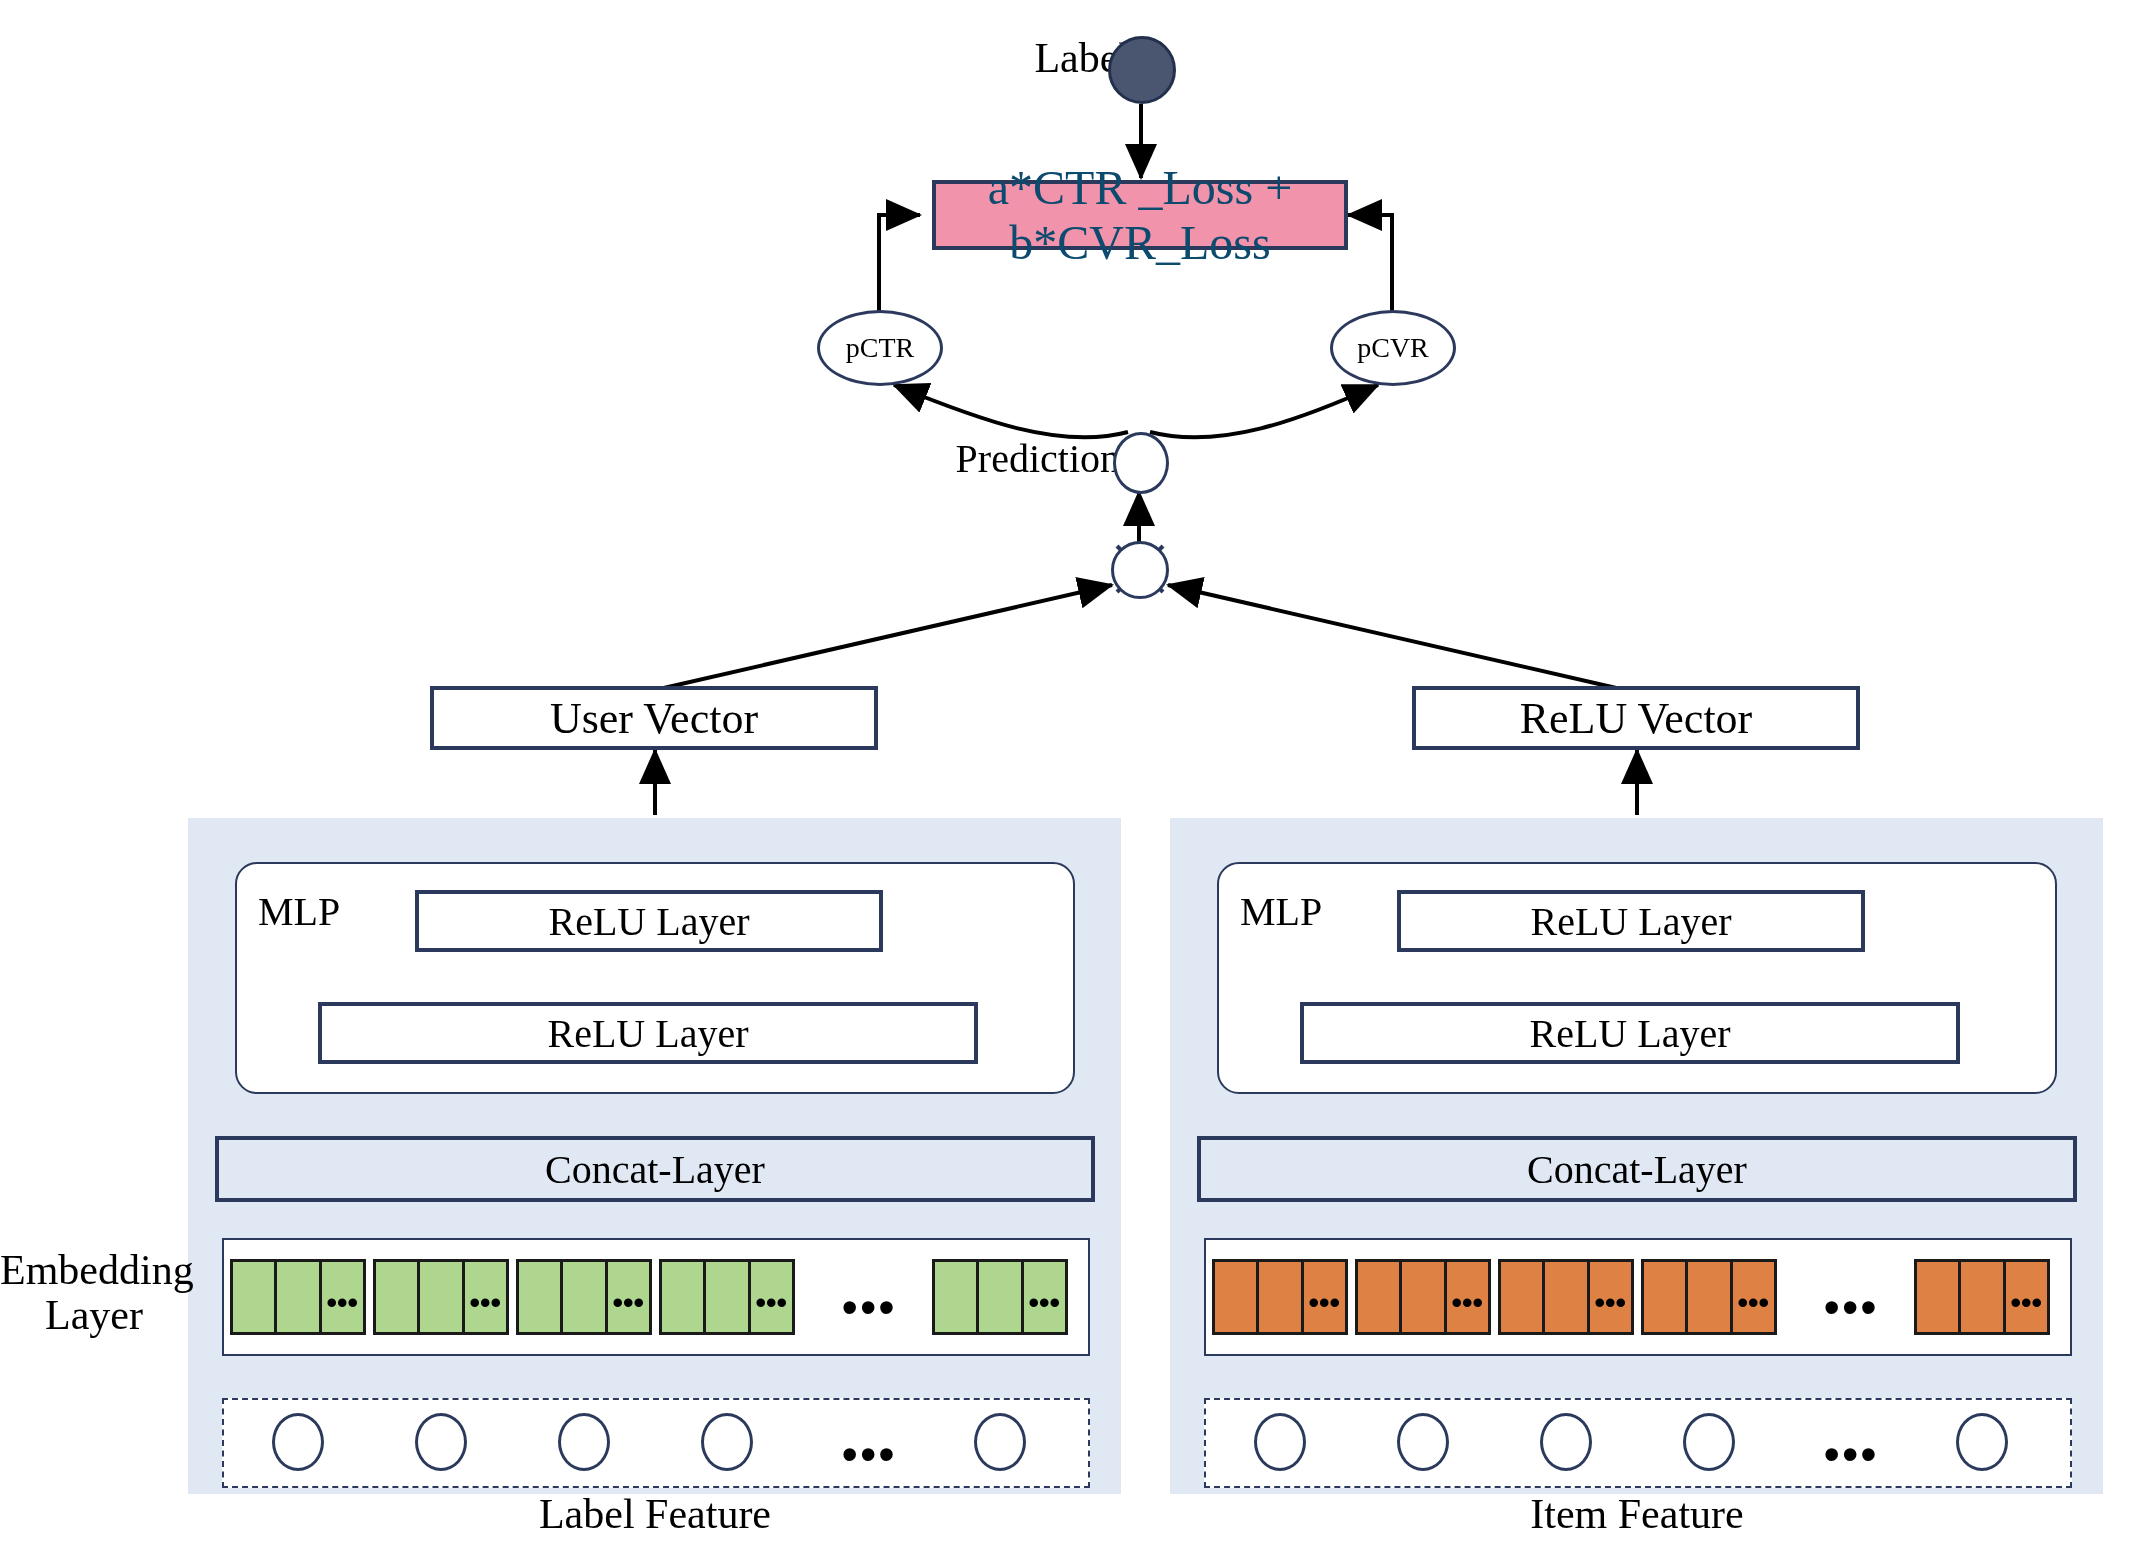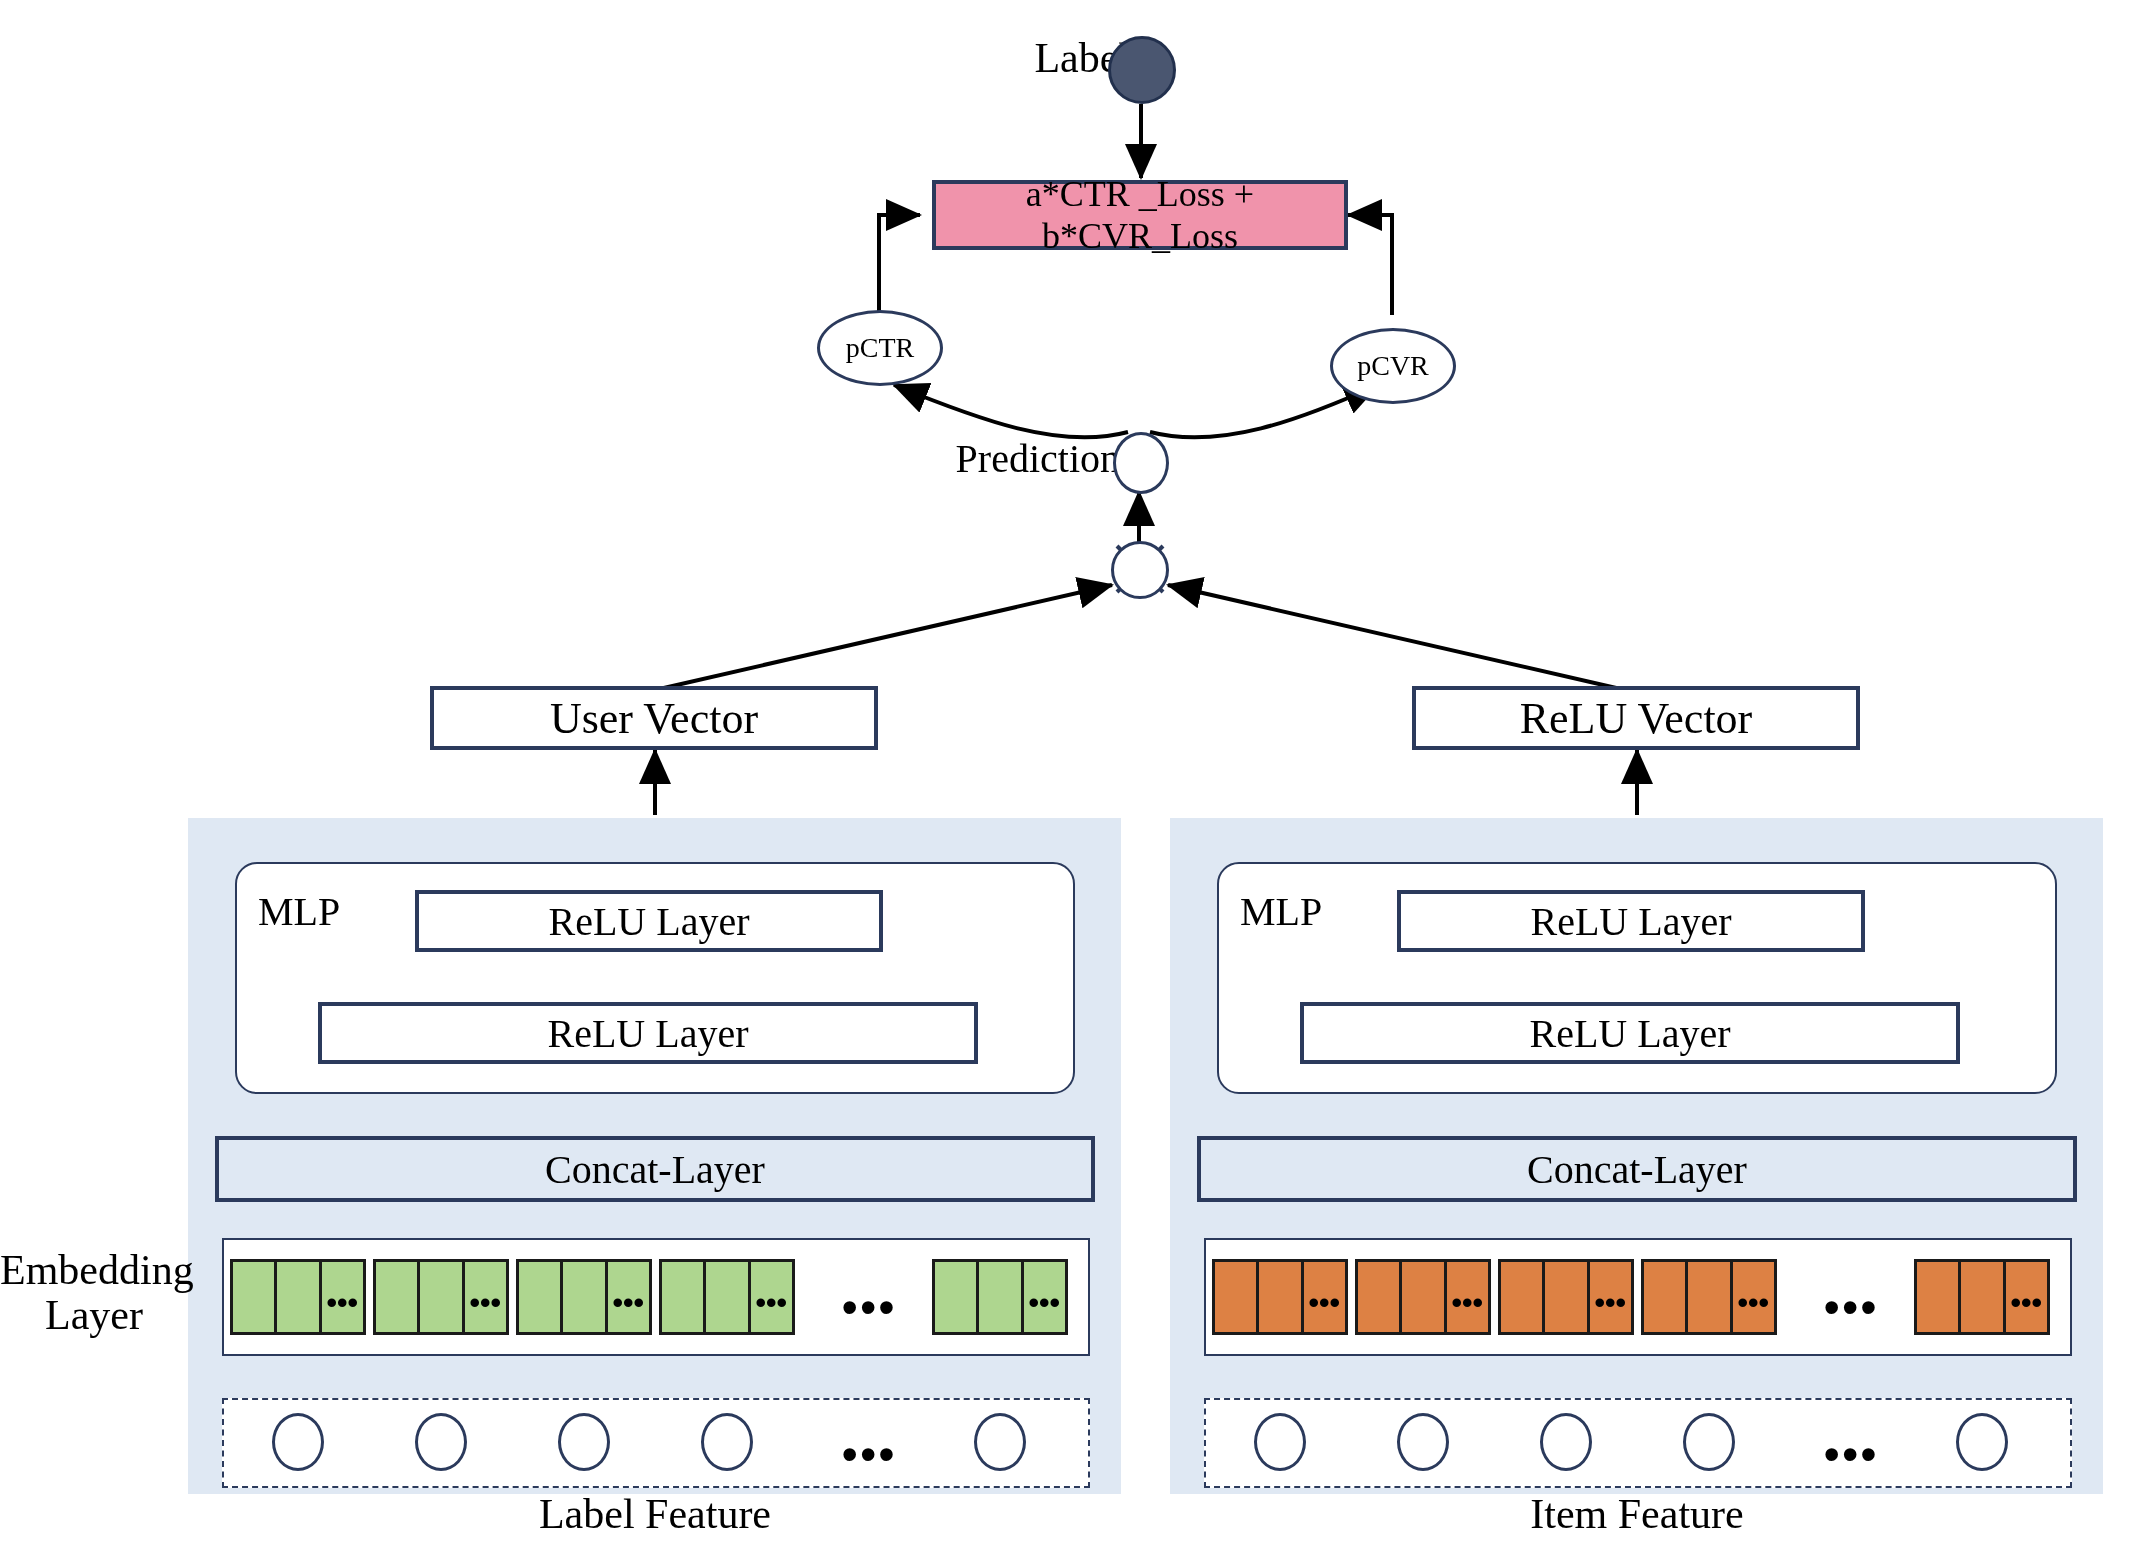--- a/index.html
+++ b/index.html
@@ -70,22 +70,22 @@
   }
   .vector-box {
     background: #ffffff;
     border: 4px solid #2b3a5c;
     font-size: 44px;
     color: #000;
   }
   .loss-box {
     background: #f093ab;
     border: 4px solid #2b3a5c;
-    font-size: 36px;
-    color: #000000;
+    font-size: 48px;
+    color: #0c4a6e;
   }
 
   
   .embed-group {
     position: absolute;
     display: flex;
     box-sizing: border-box;
     border: 3px solid #1a1a1a;
   }
   .embed-cell {
@@ -222,21 +222,21 @@
   </svg>
 
   <div class="free-text" style="left:1000px; top:36px; width:130px; text-align:right;">Label</div>
 
   <div class="label-circle" style="left:1108px; top:36px; width:68px; height:68px;"></div>
 
   <div class="node loss-box" style="left:932px; top:180px; width:416px; height:70px;">a*CTR _Loss + b*CVR_Loss</div>
 
   <div class="ellipse-node" style="left:817px; top:310px; width:126px; height:76px;font-family:Liberation Serif, serif;">pCTR</div>
 
-  <div class="ellipse-node" style="left:1330px; top:328px; width:126px; height:76px;">pCVR</div>
+  <div class="ellipse-node" style="left:1330px; top:310px; width:126px; height:76px;">pCVR</div>
 
   <div class="free-text" style="left:930px; top:437px; width:190px; text-align:right; font-size:40px;">Prediction</div>
 
   <div class="pred-circle" style="left:1113px; top:432px; width:56px; height:62px;"></div>
 
   <div class="mult-circle" style="left:1111px; top:541px; width:58px; height:58px;"></div>
 
   <div class="node vector-box" style="left:430px; top:686px; width:448px; height:64px;">User Vector</div>
 
   <div class="node vector-box" style="left:1412px; top:686px; width:448px; height:64px;">ReLU Vector</div>

